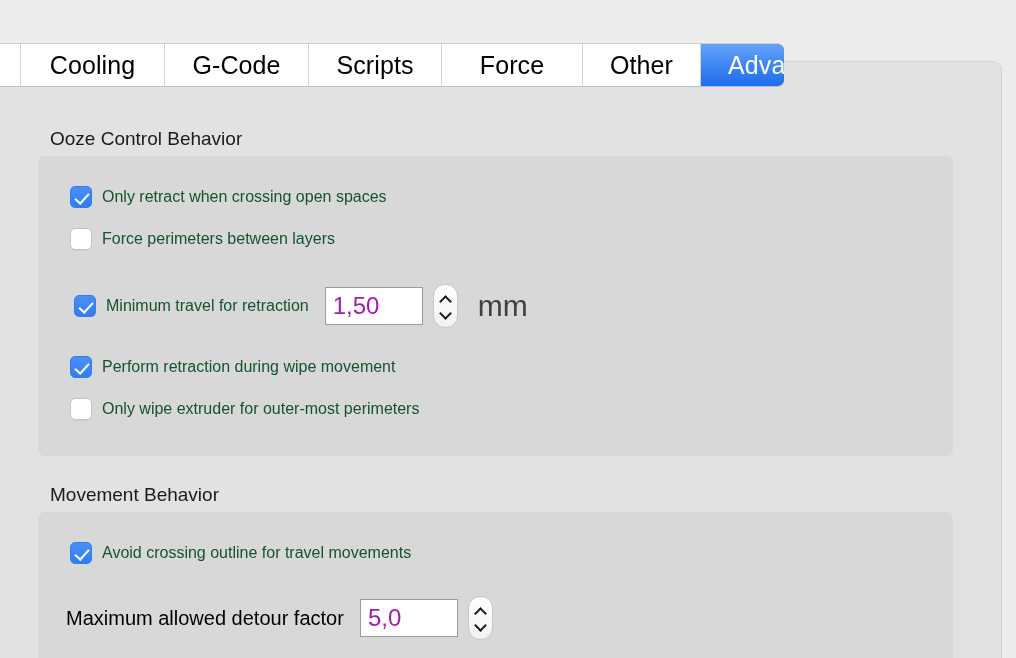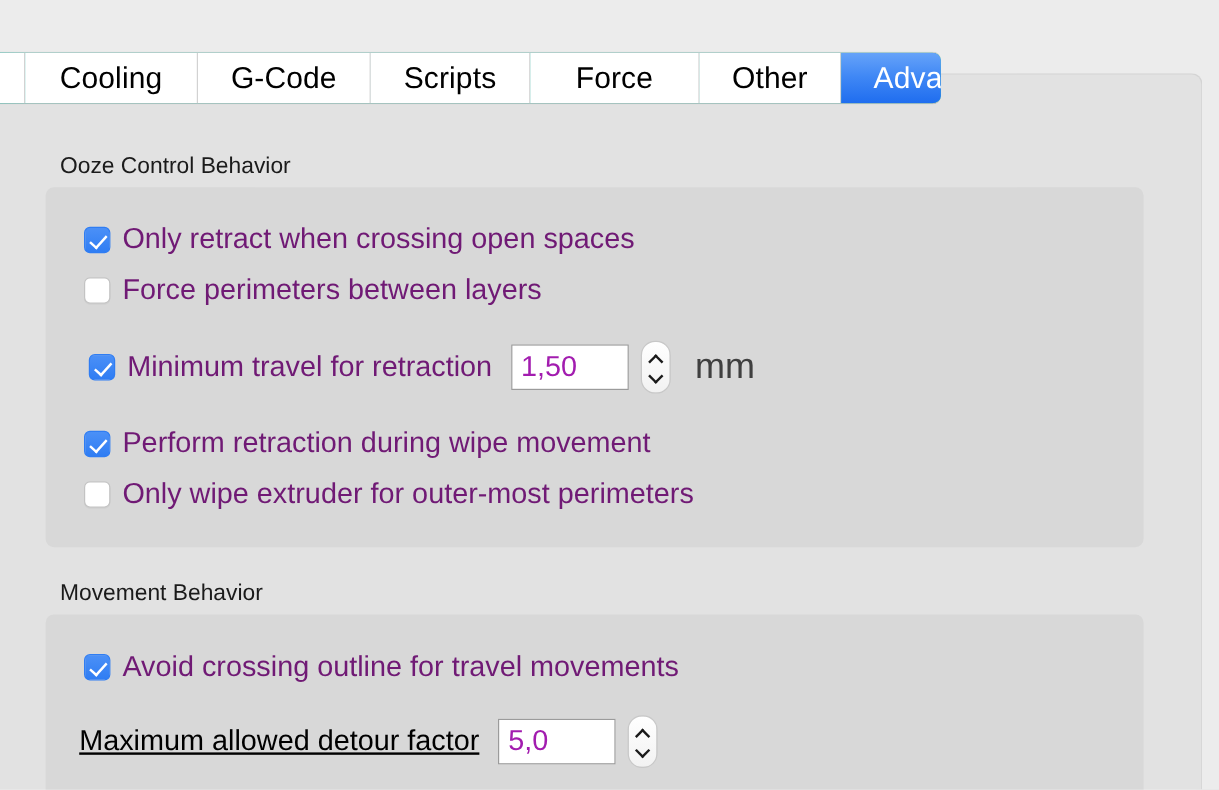--- a/index.html
+++ b/index.html
@@ -139,30 +139,29 @@
     left: 7px;
     top: 3px;
     width: 6px;
     height: 12px;
     border: solid #ffffff;
     border-width: 0 2.6px 2.6px 0;
     transform: rotate(42deg);
   }
 
   .cb-label {
-    font-size: 24px;
-    color: #701a75;
+    font-size: 16px;
+    color: #14532d;
     margin-left: 10px;
     white-space: nowrap;
   }
   .plain-label {
-    font-size: 24px;
+    font-size: 20px;
     color: #000000;
     white-space: nowrap;
-    text-decoration: underline;
   }
   .unit-label {
     font-size: 30px;
     color: #404040;
     margin-left: 20px;
     white-space: nowrap;
   }
 
   
   .spinfield {

